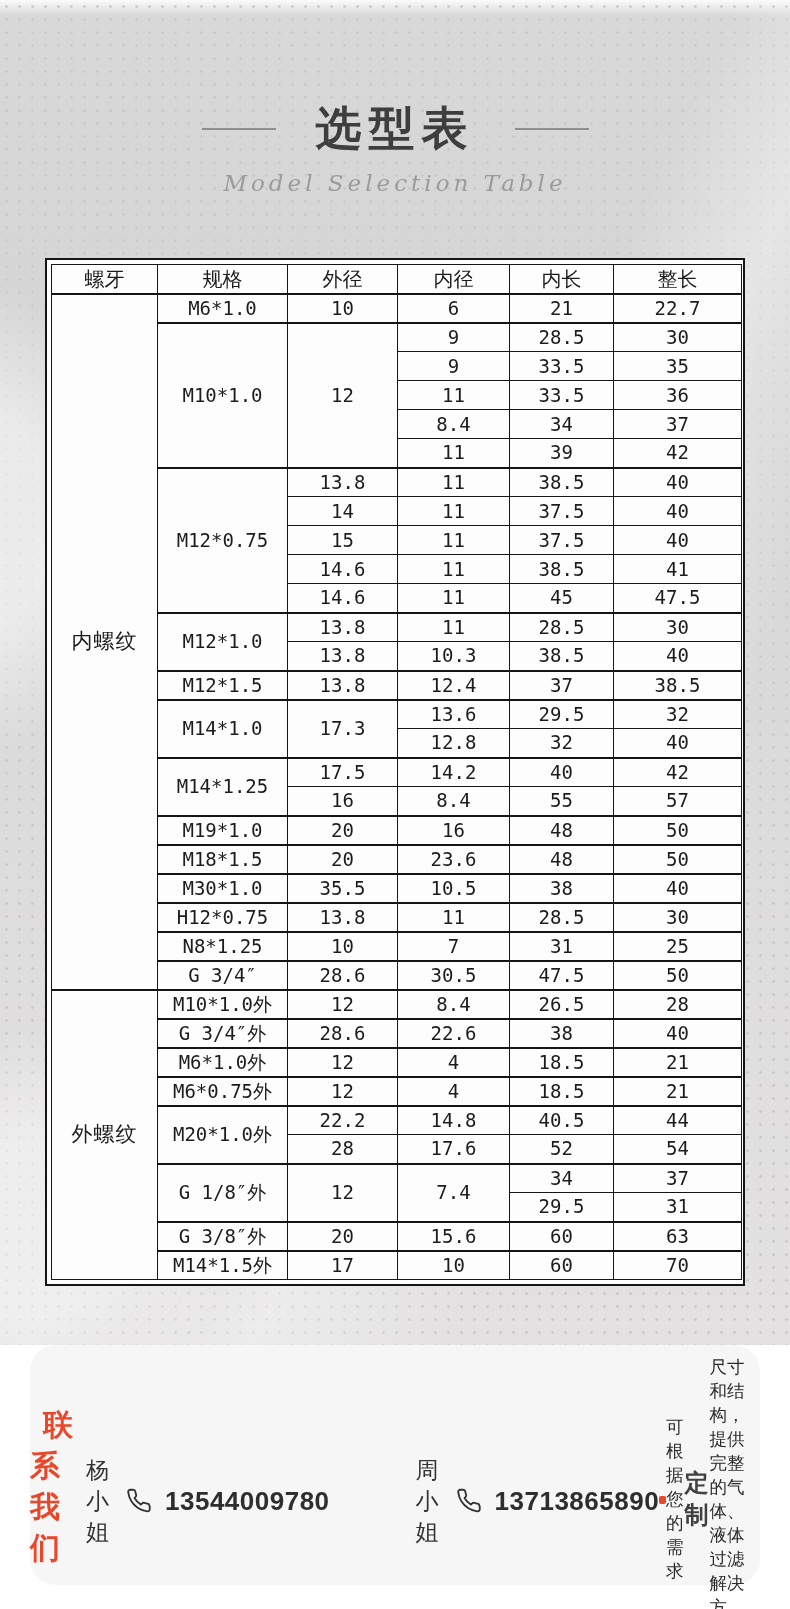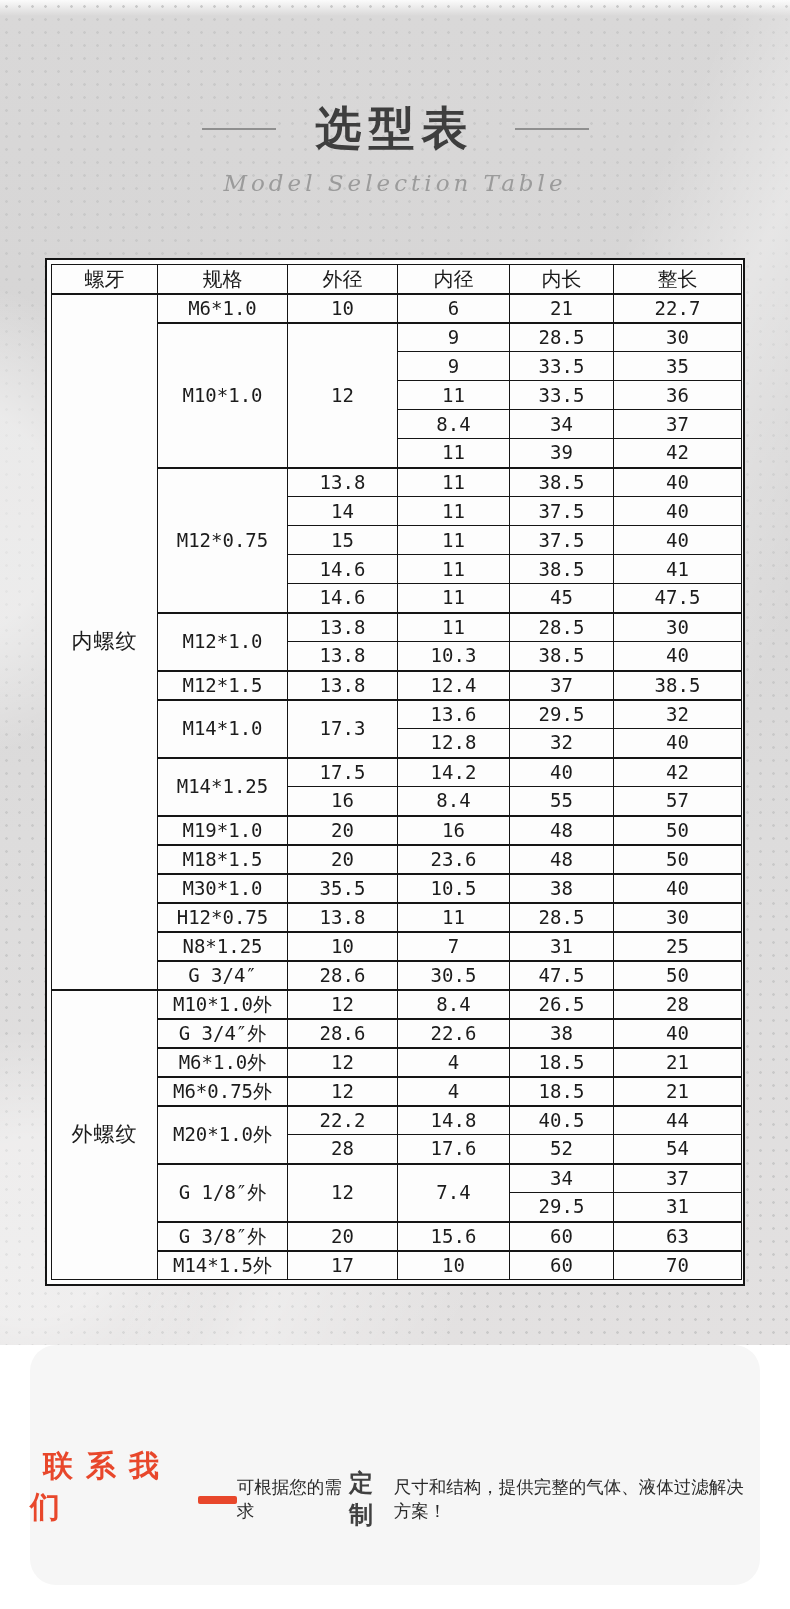--- a/index.html
+++ b/index.html
@@ -361,20 +361,40 @@
           </tr>
         </tbody>
     </table>
   </div>
 
 </div>
 
 <div class="contact-card">
   <div class="contact-heading" style="color: rgb(232, 71, 43);">联系我们</div>
 
+  <div class="contact-row">
+    <div class="person">
+      <span class="person-name">杨小姐</span>
+      <span class="phone-icon">
+        <svg width="26" height="26" viewBox="0 0 24 24" fill="none" stroke="#333333" stroke-width="1.7" stroke-linecap="round" stroke-linejoin="round">
+          <path d="M21 16.9v2.6a2 2 0 0 1-2.2 2 19.8 19.8 0 0 1-8.6-3.1 19.5 19.5 0 0 1-6-6A19.8 19.8 0 0 1 1.1 3.8 2 2 0 0 1 3.1 1.6h2.6a2 2 0 0 1 2 1.7c.13.96.36 1.9.7 2.8a2 2 0 0 1-.45 2.1L6.9 9.3a16 16 0 0 0 6 6l1.1-1.1a2 2 0 0 1 2.1-.45c.9.34 1.84.57 2.8.7a2 2 0 0 1 1.7 2.05z"></path>
+        </svg>
+      </span>
+      <span class="phone-number">13544009780</span>
+    </div>
+    <div class="person">
+      <span class="person-name">周小姐</span>
+      <span class="phone-icon">
+        <svg width="26" height="26" viewBox="0 0 24 24" fill="none" stroke="#333333" stroke-width="1.7" stroke-linecap="round" stroke-linejoin="round">
+          <path d="M21 16.9v2.6a2 2 0 0 1-2.2 2 19.8 19.8 0 0 1-8.6-3.1 19.5 19.5 0 0 1-6-6A19.8 19.8 0 0 1 1.1 3.8 2 2 0 0 1 3.1 1.6h2.6a2 2 0 0 1 2 1.7c.13.96.36 1.9.7 2.8a2 2 0 0 1-.45 2.1L6.9 9.3a16 16 0 0 0 6 6l1.1-1.1a2 2 0 0 1 2.1-.45c.9.34 1.84.57 2.8.7a2 2 0 0 1 1.7 2.05z"></path>
+        </svg>
+      </span>
+      <span class="phone-number">13713865890</span>
+    </div>
+  </div>
 
   <div class="divider-bar" style="background: rgb(232, 71, 43);"></div>
 
   <div class="custom-note">
     <span>可根据您的需求</span>
     <span class="note-highlight" style="color: #404040;">定制</span>
     <span>尺寸和结构，提供完整的气体、液体过滤解决方案！</span>
   </div>
 </div>
 

